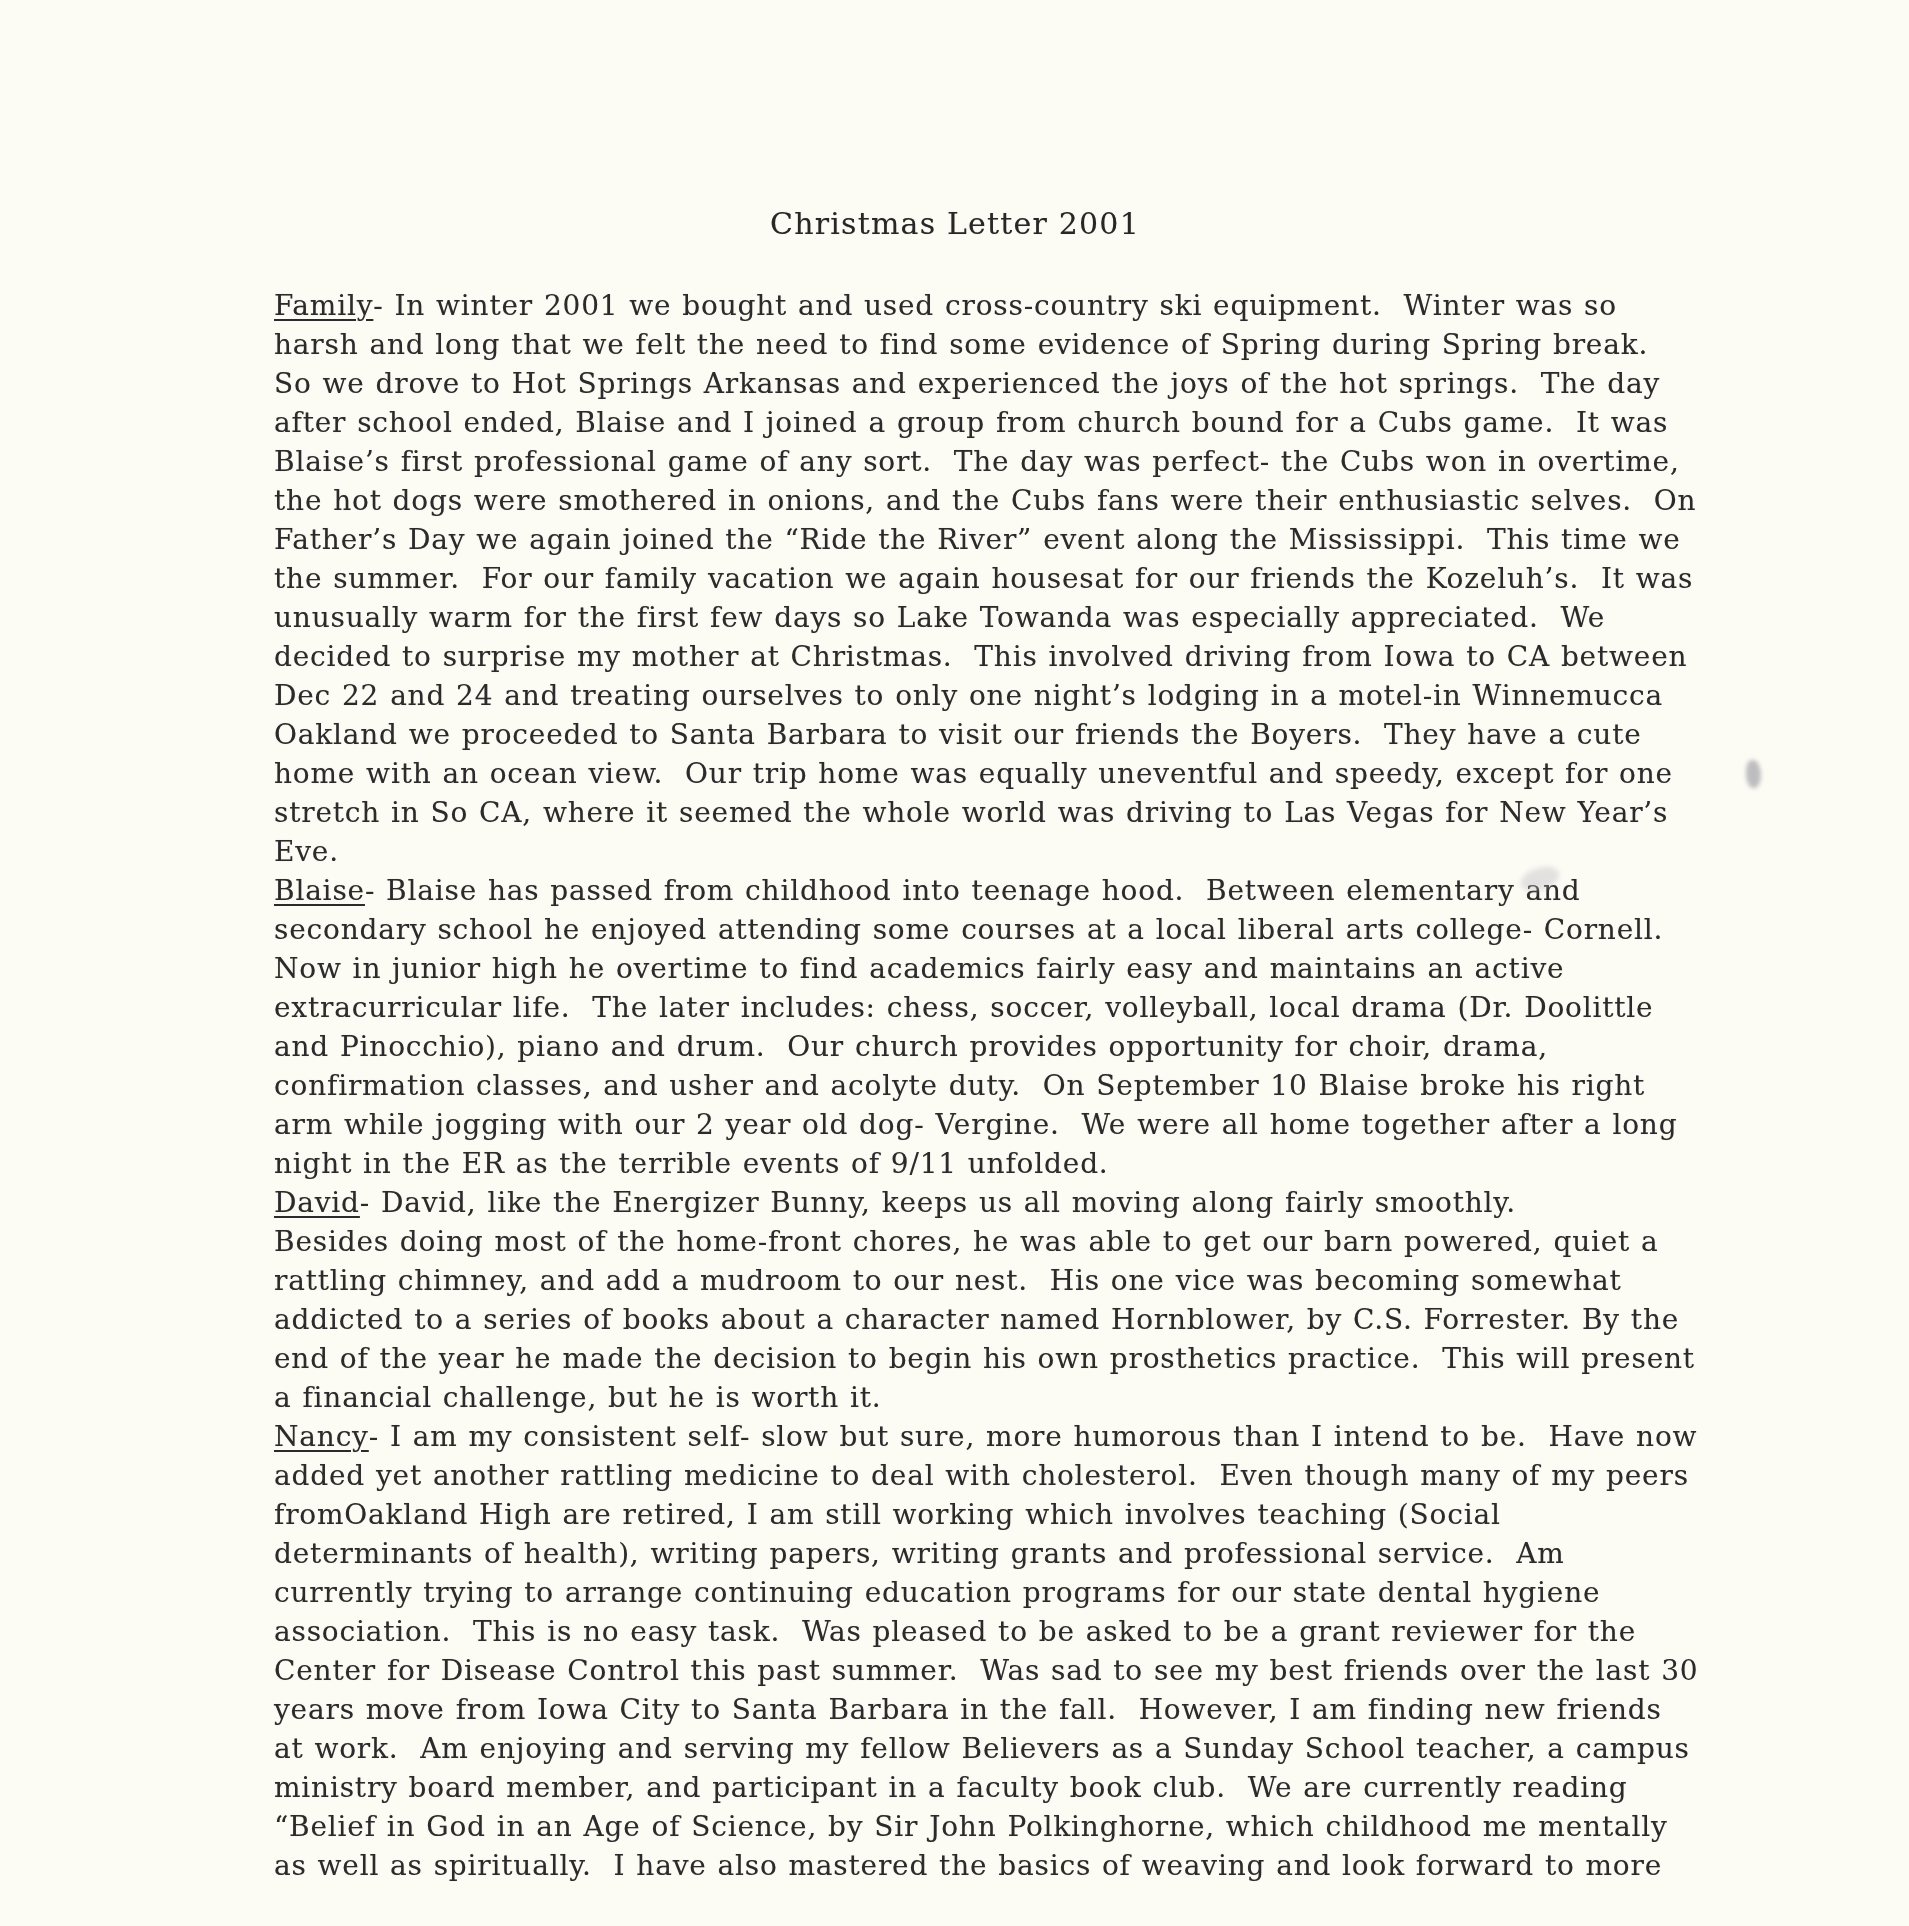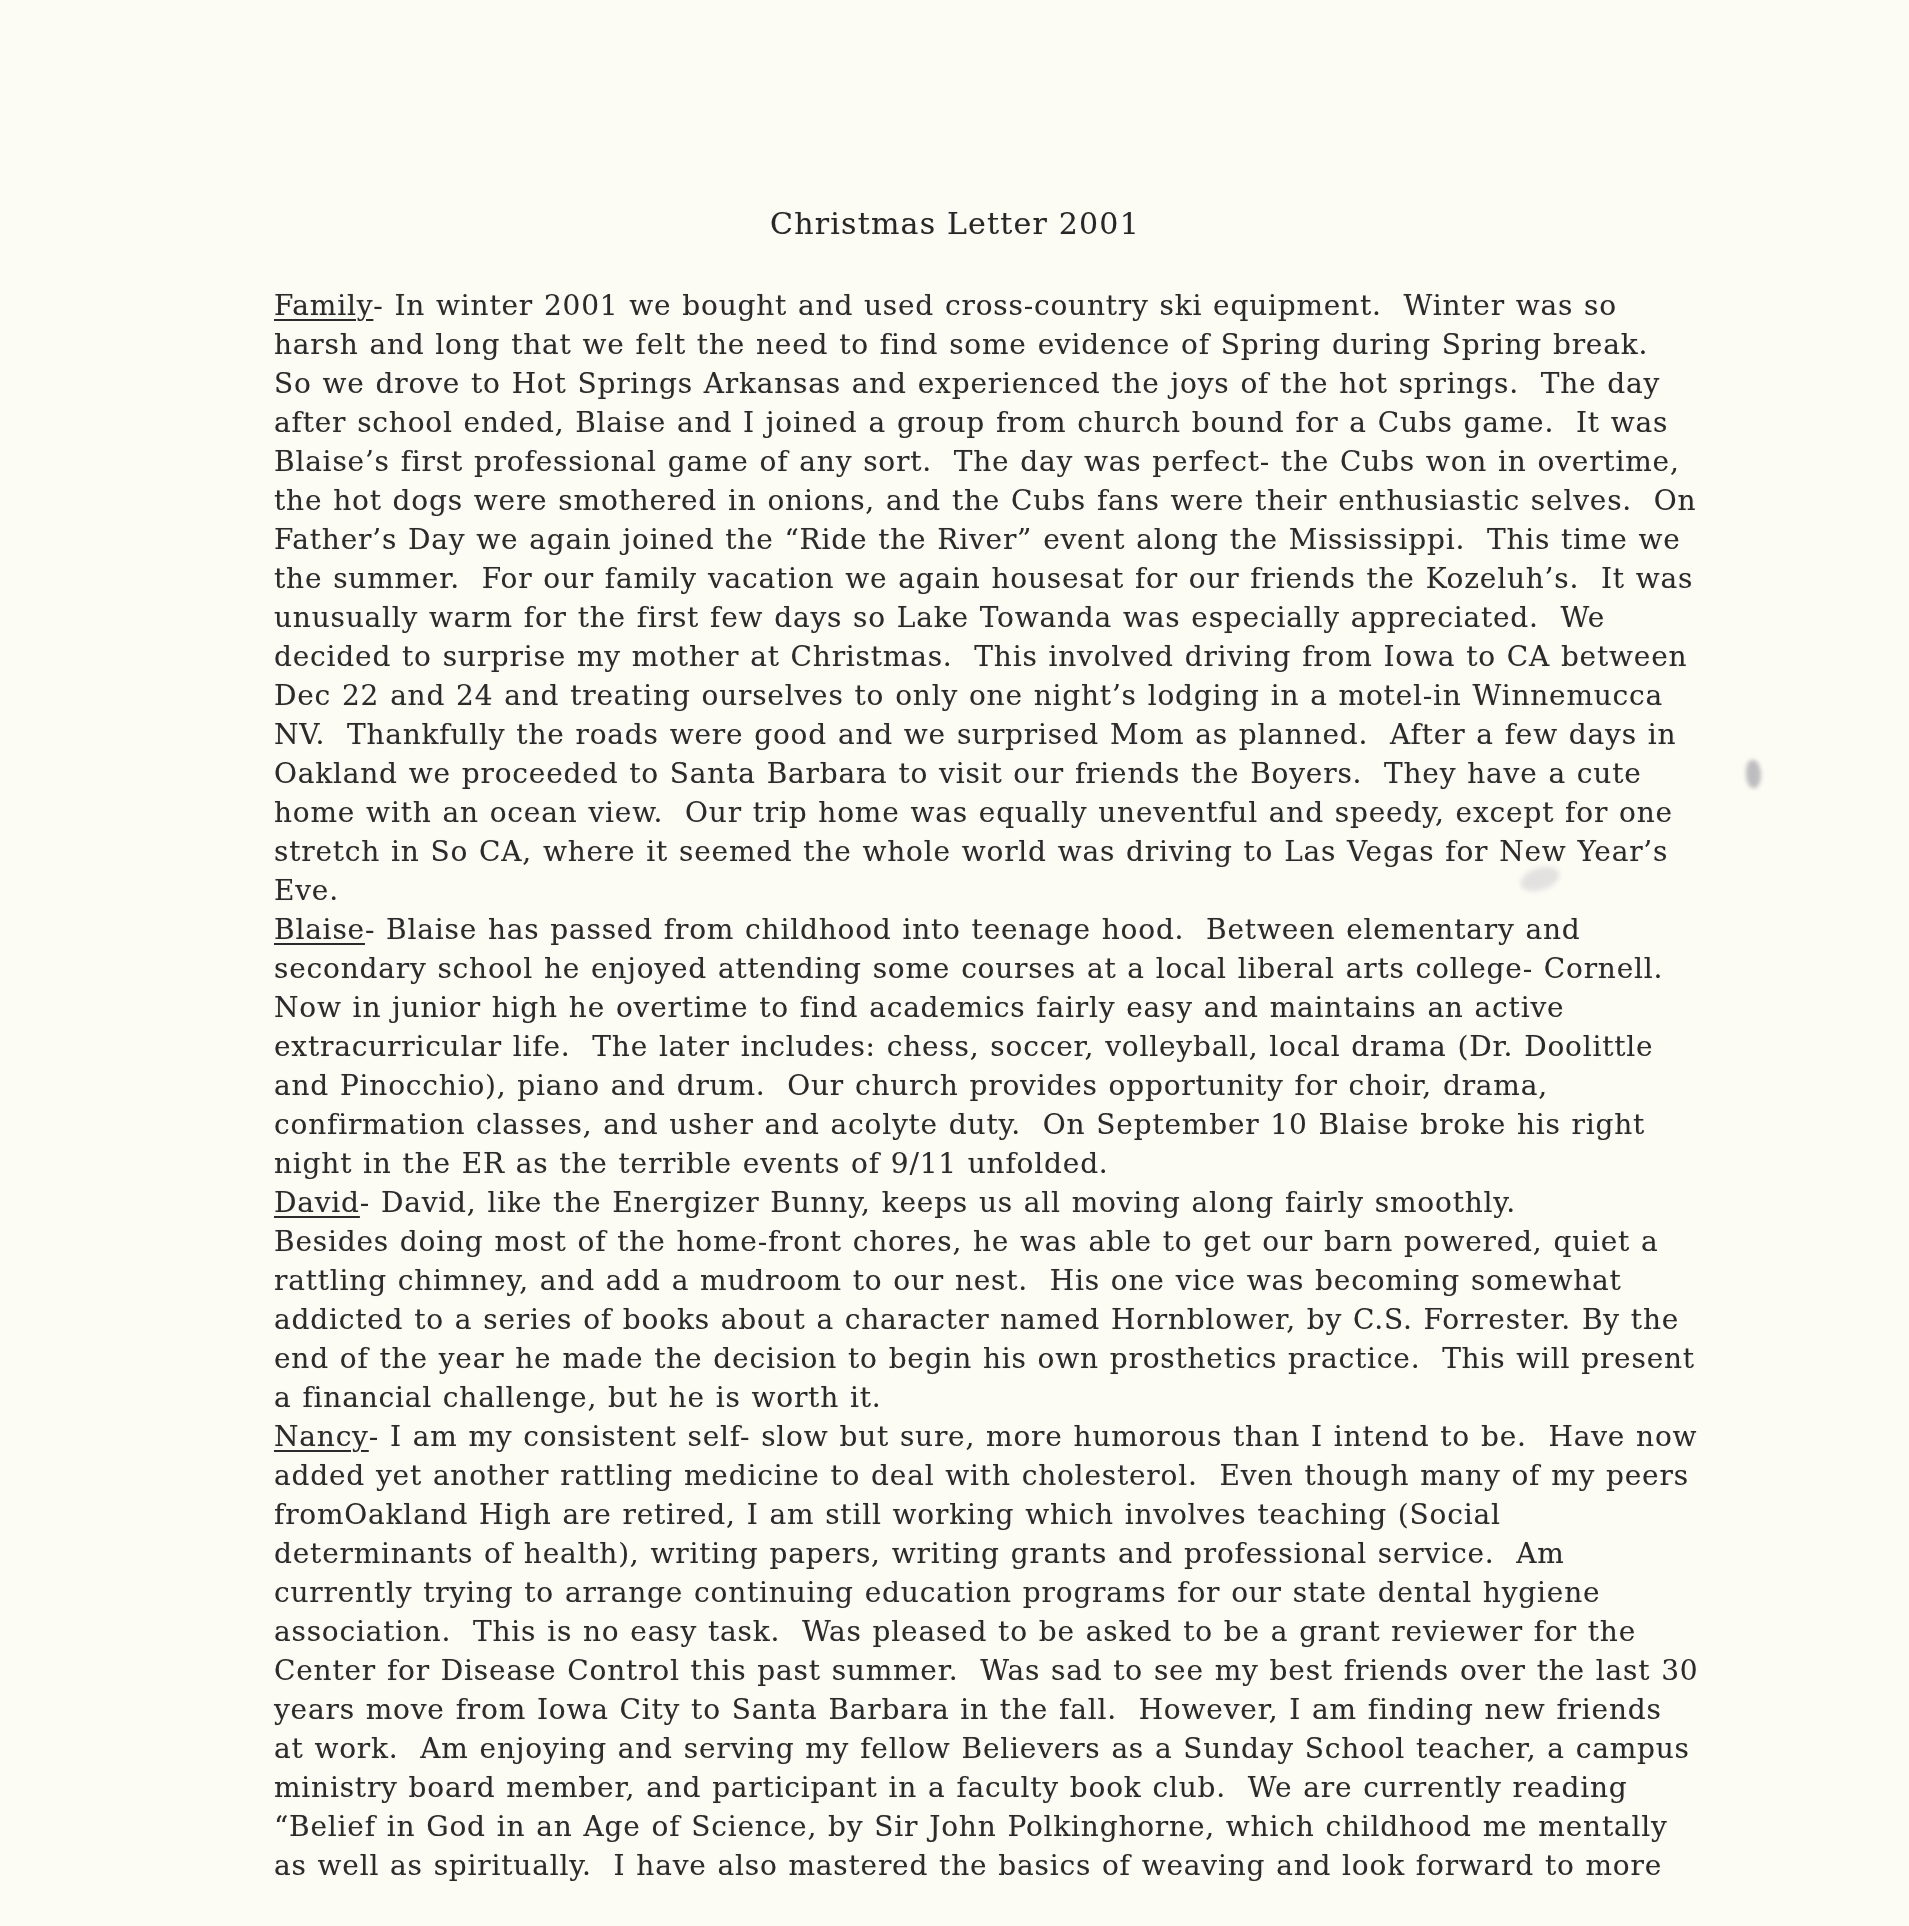--- a/index.html
+++ b/index.html
@@ -88,31 +88,31 @@
       <div class="line">harsh and long that we felt the need to find some evidence of Spring during Spring break.</div>
       <div class="line">So we drove to Hot Springs Arkansas and experienced the joys of the hot springs.  The day</div>
       <div class="line">after school ended, Blaise and I joined a group from church bound for a Cubs game.  It was</div>
       <div class="line">Blaise’s first professional game of any sort.  The day was perfect- the Cubs won in overtime,</div>
       <div class="line">the hot dogs were smothered in onions, and the Cubs fans were their enthusiastic selves.  On</div>
       <div class="line">Father’s Day we again joined the “Ride the River” event along the Mississippi.  This time we</div>
       <div class="line">the summer.  For our family vacation we again housesat for our friends the Kozeluh’s.  It was</div>
       <div class="line">unusually warm for the first few days so Lake Towanda was especially appreciated.  We</div>
       <div class="line">decided to surprise my mother at Christmas.  This involved driving from Iowa to CA between</div>
       <div class="line">Dec 22 and 24 and treating ourselves to only one night’s lodging in a motel-in Winnemucca</div>
-      <div class="line">NV.  Thankfully the roads were good and we surprised Mom as planned.  After a few days in</div>
       <div class="line">Oakland we proceeded to Santa Barbara to visit our friends the Boyers.  They have a cute</div>
       <div class="line">home with an ocean view.  Our trip home was equally uneventful and speedy, except for one</div>
       <div class="line">stretch in So CA, where it seemed the whole world was driving to Las Vegas for New Year’s</div>
       <div class="line">Eve.</div>
       <div class="line"><span class="lead">Blaise</span>- Blaise has passed from childhood into teenage hood.  Between elementary and</div>
       <div class="line">secondary school he enjoyed attending some courses at a local liberal arts college- Cornell.</div>
       <div class="line">Now in junior high he overtime to find academics fairly easy and maintains an active</div>
       <div class="line">extracurricular life.  The later includes: chess, soccer, volleyball, local drama (Dr. Doolittle</div>
       <div class="line">and Pinocchio), piano and drum.  Our church provides opportunity for choir, drama,</div>
       <div class="line">confirmation classes, and usher and acolyte duty.  On September 10 Blaise broke his right</div>
+      <div class="line">arm while jogging with our 2 year old dog- Vergine.  We were all home together after a long</div>
       <div class="line">night in the ER as the terrible events of 9/11 unfolded.</div>
       <div class="line"><span class="lead">David</span>- David, like the Energizer Bunny, keeps us all moving along fairly smoothly.</div>
       <div class="line">Besides doing most of the home-front chores, he was able to get our barn powered, quiet a</div>
       <div class="line">rattling chimney, and add a mudroom to our nest.  His one vice was becoming somewhat</div>
       <div class="line">addicted to a series of books about a character named Hornblower, by C.S. Forrester. By the</div>
       <div class="line">end of the year he made the decision to begin his own prosthetics practice.  This will present</div>
       <div class="line">a financial challenge, but he is worth it.</div>
       <div class="line"><span class="lead">Nancy</span>- I am my consistent self- slow but sure, more humorous than I intend to be.  Have now</div>
       <div class="line">added yet another rattling medicine to deal with cholesterol.  Even though many of my peers</div>
       <div class="line">fromOakland High are retired, I am still working which involves teaching (Social</div>

